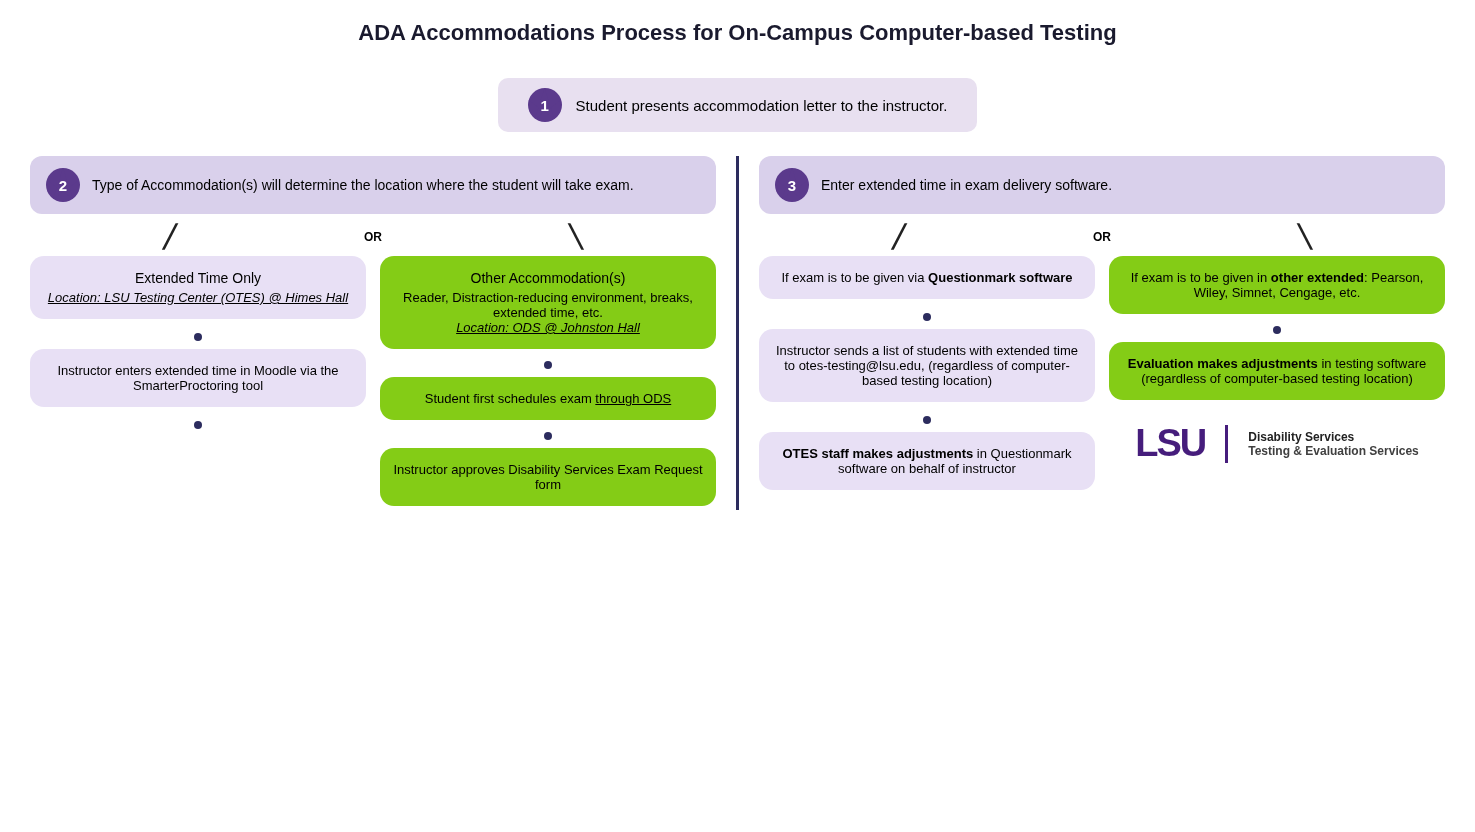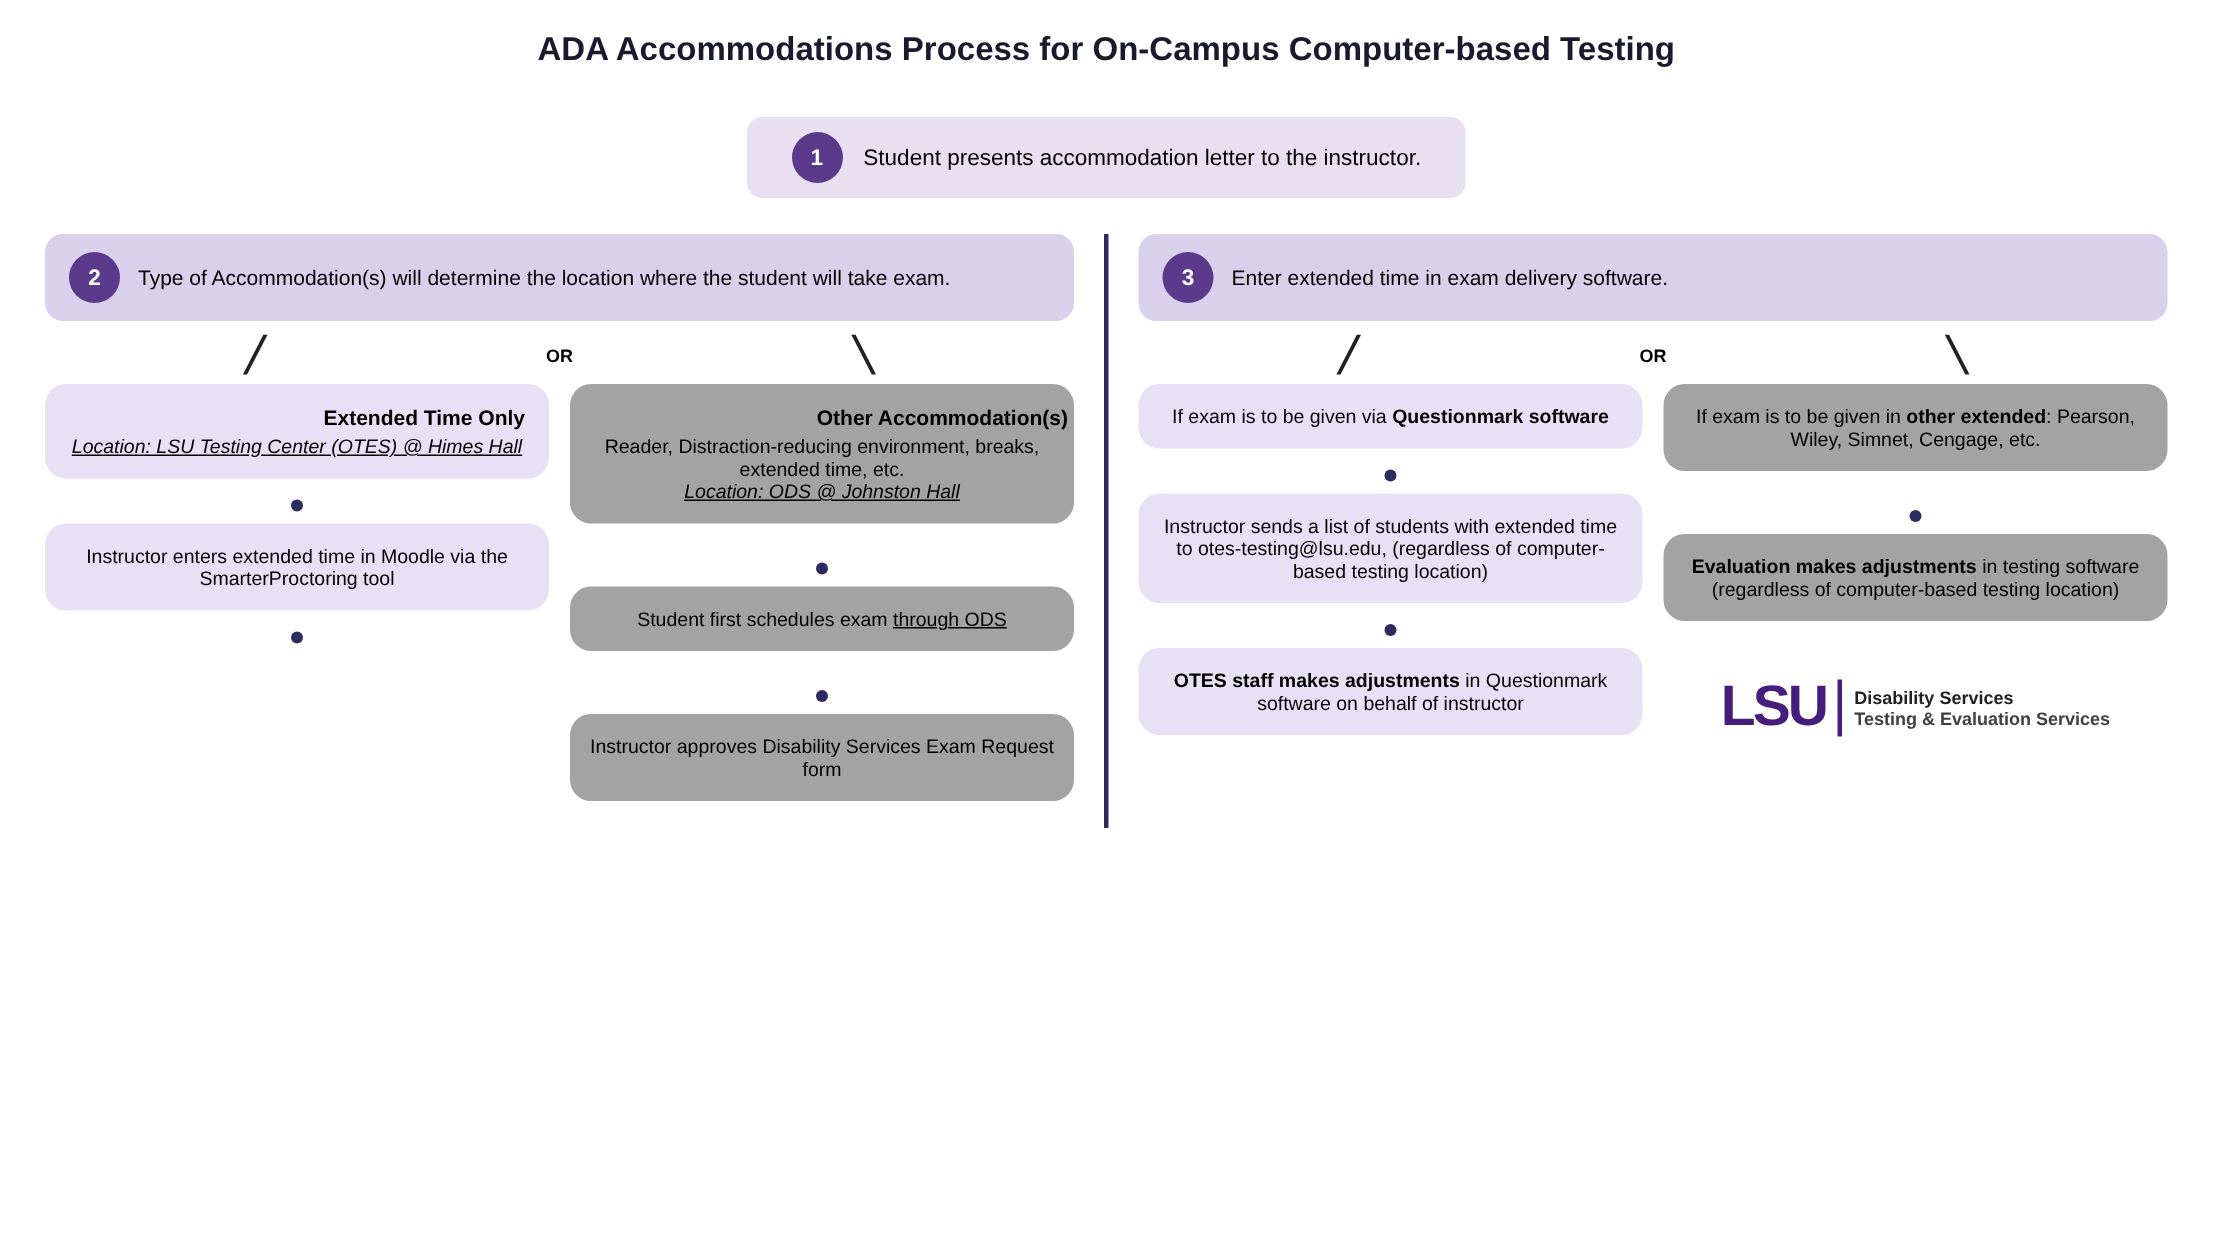--- a/index.html
+++ b/index.html
@@ -129,33 +129,32 @@
     .card-purple {
       background: #e8e0f5;
       border-radius: 14px;
       padding: 14px 16px;
       text-align: center;
       font-size: 13px;
       width: 100%;
       margin-bottom: 6px;
     }
     .card-yellow {
-      background: #a3a3a3;
+      background: #84cc16;
       border-radius: 14px;
       padding: 14px 4px;
       text-align: center;
       font-size: 13px;
       width: 100%;
-      margin-bottom: 18px;
+      margin-bottom: 4px;
     }
     .card-title {
-      font-weight: 700;
+      font-weight: 400;
       font-size: 14px;
       margin-bottom: 4px;
-      text-align: right;
     }
     .card-italic {
       font-style: italic;
       text-decoration: underline;
     }
     
     .connector {
       width: 8px;
       height: 8px;
       background: #2c2c5e;
@@ -280,21 +279,21 @@
         <div class="card-yellow">
           <span>If exam is to be given in <strong>other extended</strong>: Pearson, Wiley, Simnet, Cengage, etc.</span>
         </div>
         <div class="connector-line">
           <div class="connector"></div>
         </div>
         <div class="card-yellow">
           <span><strong>Evaluation makes adjustments</strong> in testing software (regardless of computer-based testing location)</span>
         </div>
 
-        <div style="margin-top: 18px; display: flex; align-items: center; gap: 8px;">
+        <div style="margin-top: 18px; display: flex; align-items: center; gap: 20px;">
           <span style="font-size: 38px; font-weight: 900; color: #461d7c; letter-spacing: -2px;">LSU</span>
           <div style="width: 3px; height: 38px; background: #461d7c;"></div>
           <div>
             <div style="font-size: 12px; font-weight: 700; color: #222;">Disability Services</div>
             <div style="font-size: 12px; font-weight: 700; color: #404040;">Testing &amp; Evaluation Services</div>
           </div>
         </div>
       </div>
 
     </div>

